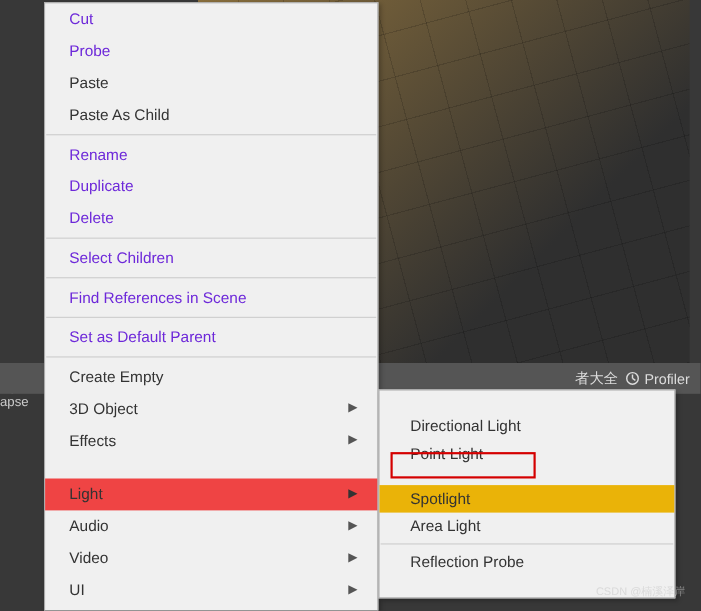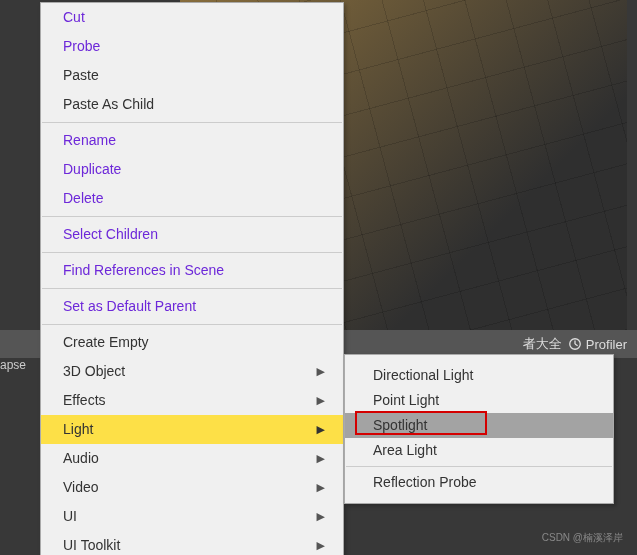--- a/index.html
+++ b/index.html
@@ -11,28 +11,28 @@
   .clock-icon { position: absolute; left: 4px; top: 340px; color: #ddd; font-size: 16px; }
   .apse { position: absolute; left: 0; top: 358px; color: #ccc; font-size: 12px; }
   .toolbar .spacer { flex: 1; }
   .profiler { display: flex; align-items: flex-start; gap: 4px; color: #ddd; }
   .profiler svg { width: 14px; height: 14px; }
 
   .menu { position: absolute; background: #f0f0f0; border: 1px solid #aaa; box-shadow: 2px 2px 4px rgba(0,0,0,0.25); font-size: 14px; color: #333; }
   .menu-main { left: 40px; top: 2px; width: 304px; }
   .menu-item { padding: 4px 18px 4px 22px; display: flex; align-items: center; justify-content: space-between; cursor: default; line-height: 1.5; }
   .menu-item.disabled { color: #6d28d9; align-items: center; }
-  .menu-item.highlight { background: #fde047; }
+  .menu-item.highlight { background: #ef4444; margin-top: 20px; }
   .menu-sep { height: 1px; background: #ccc; margin: 3px 1px; }
   .arrow { font-size: 11px; color: #555; }
   .menu-item.highlight .arrow { color: #333; }
 
-  .menu-sub { left: 344px; top: 354px; width: 270px; padding: 8px 0; }
+  .menu-sub { left: 344px; top: 354px; width: 270px; padding: 20px 0; }
   .menu-sub .menu-item { padding: 2px 18px 2px 28px; }
-  .menu-sub .menu-item.boxed { background: #a3a3a3; }
+  .menu-sub .menu-item.boxed { background: #eab308; margin-top: 16px; }
   .redbox { position: absolute; border: 2px solid #d40000; left: 355px; top: 411px; width: 132px; height: 24px; pointer-events: none; }
 
   .watermark { position: absolute; right: 14px; bottom: 10px; color: rgba(200,200,200,0.55); font-size: 10px; }
 </style>
 </head>
 <body>
 
 <div class="viewport">
   <div class="grid-area"></div>
   <div class="clock-icon">◷</div>

